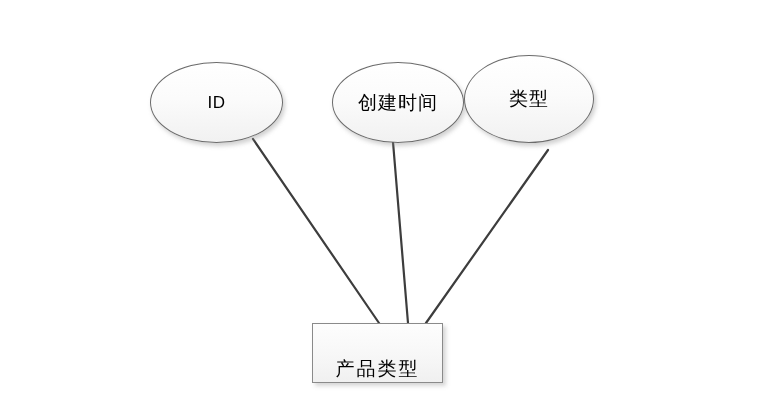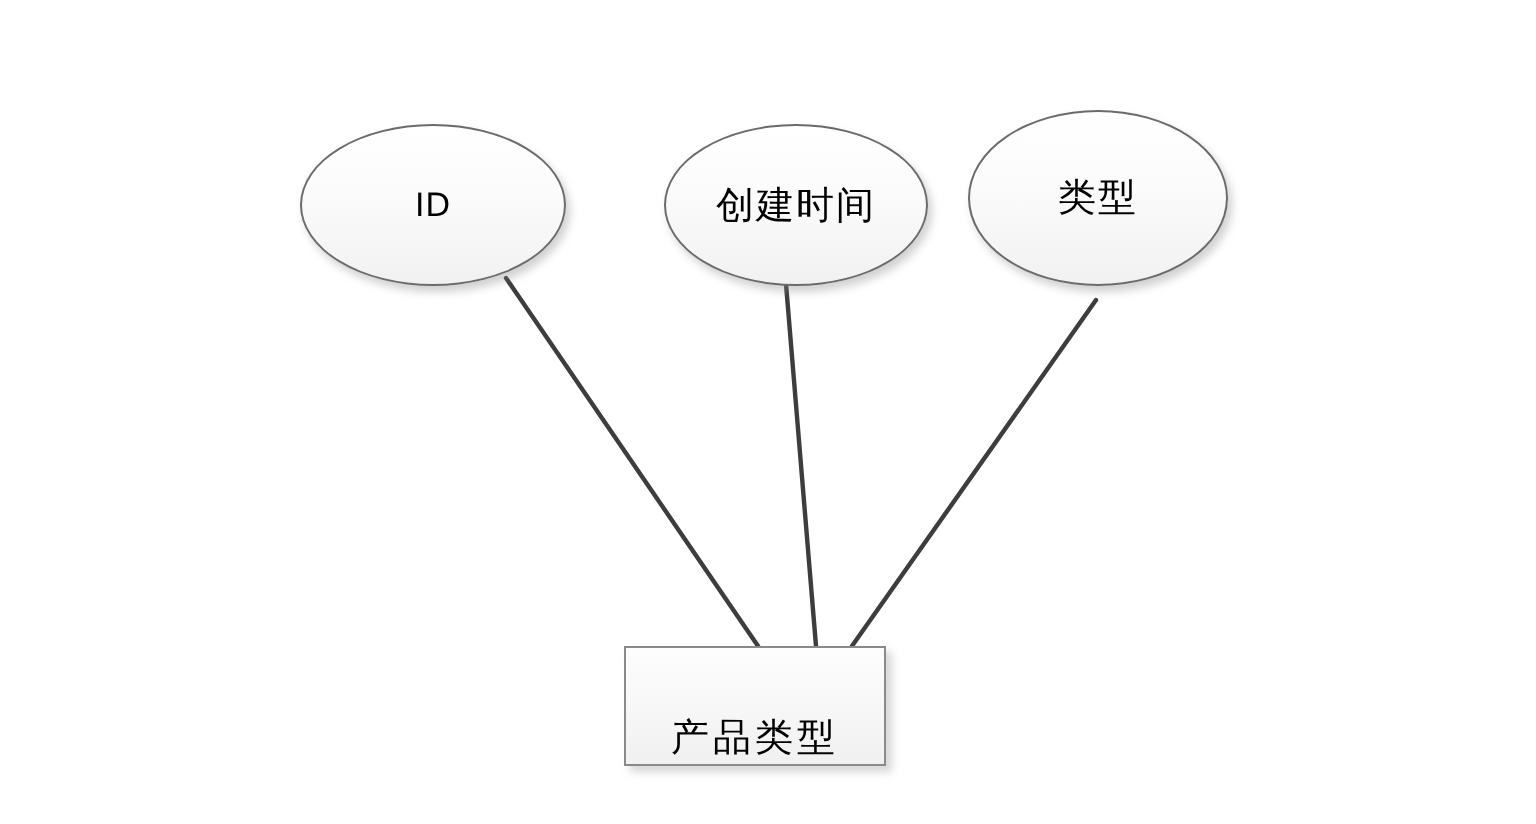--- a/index.html
+++ b/index.html
@@ -73,21 +73,21 @@
   </svg>
 
   <div class="node attribute" style="left:150px; top:62px; width:133px; height:81px;text-align:center;">
     <span class="label-latin">ID</span>
   </div>
 
   <div class="node attribute" style="left:332px; top:62px; width:132px; height:81px;">
     <span class="label-cjk">创建时间</span>
   </div>
 
-  <div class="node attribute" style="left:484px; top:55px; width:130px; height:88px;">
+  <div class="node attribute" style="left:464px; top:55px; width:130px; height:88px;">
     <span class="label-cjk">类型</span>
   </div>
 
   <div class="node entity" style="left:312px; top:323px; width:131px; height:60px;align-items:flex-end;">
     <span class="label-cjk">产品类型</span>
   </div>
 
 </div>
 
 </body></html>

